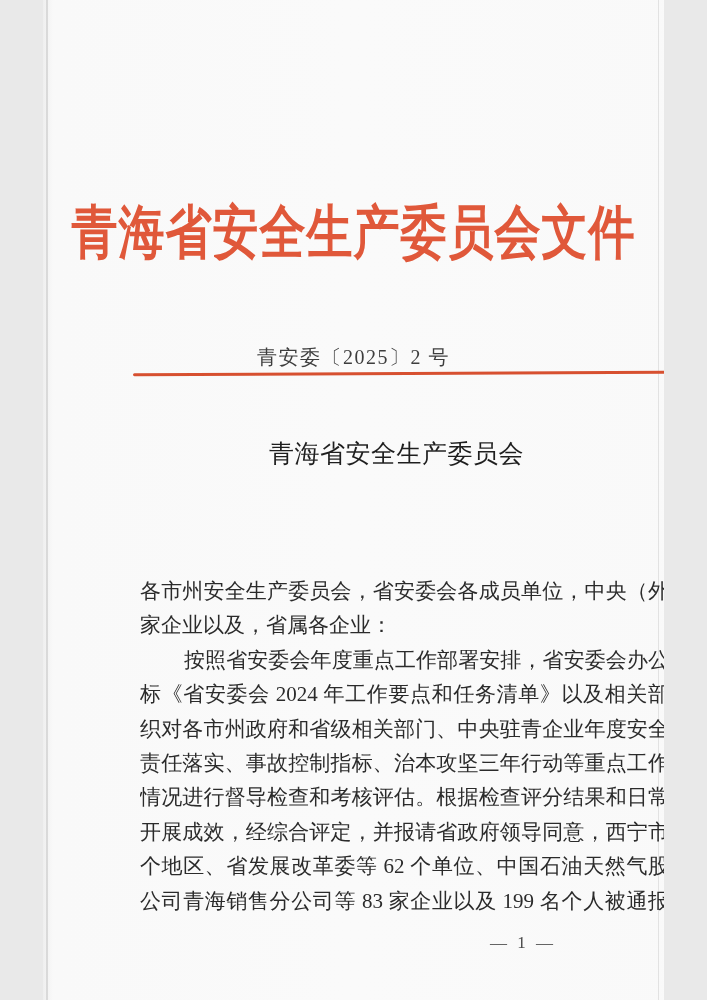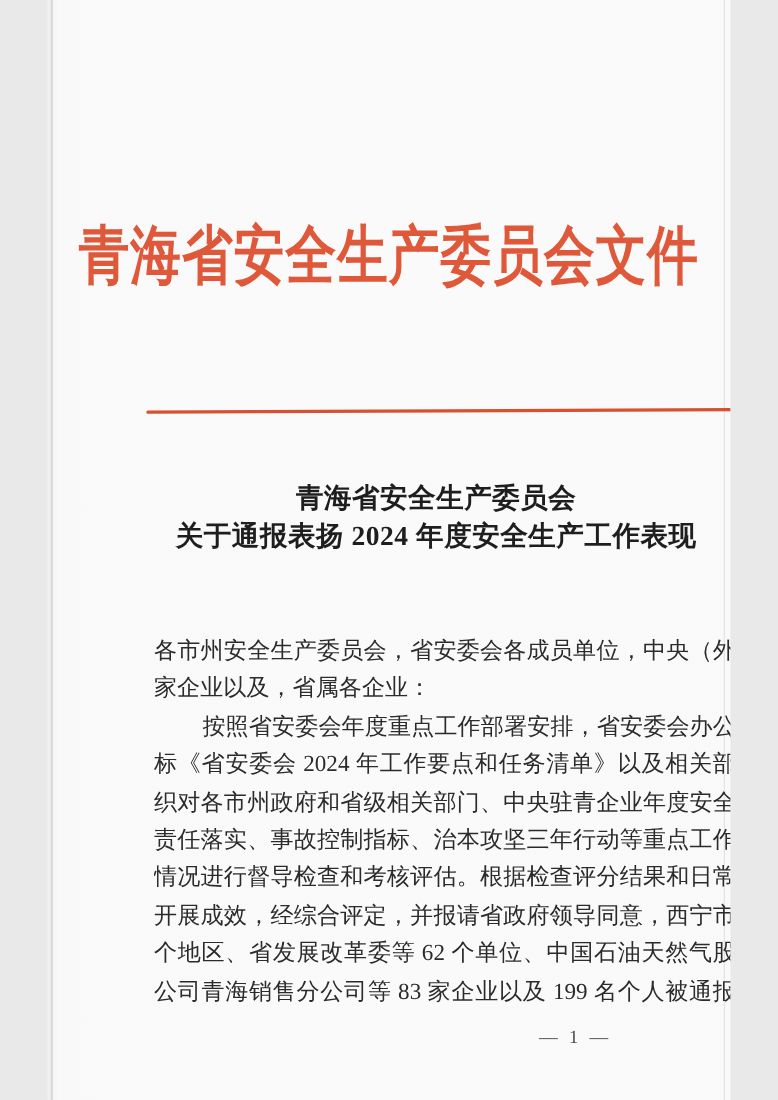--- a/index.html
+++ b/index.html
@@ -63,21 +63,21 @@
     border-radius: 2px;
     transform: rotate(-0.25deg);
   }
 
   .title-block {
     position: absolute;
     top: 437px; left: 82px; width: 543px;
     text-align: center;
     font-size: 25px;
     line-height: 34px;
-    font-weight: 700;
+    font-weight: 400;
     color: #1e1e1e;
     letter-spacing: .5px;
   }
 
   .body-block {
     position: absolute;
     top: 574px; left: 97px; width: 529px;
     font-size: 21px;
     line-height: 34.4px;
     color: #2b2b2b;
@@ -107,26 +107,26 @@
 </head>
 <body>
 
 <div class="page">
 
   <div class="edge-left"></div>
   <div class="edge-right"></div>
 
   <div class="header-title">青海省安全生产委员会文件</div>
 
+  <div class="doc-number">青安委〔2025〕2 号</div>
 
   <div class="red-rule"></div>
 
   <div class="title-block">
     <div class="title-line">青海省安全生产委员会</div>
-    <div class="title-line">关于通报表扬 2024 年度安全生产工作表现</div>
   </div>
 
   <div class="body-block">
     <div class="body-line">各市州安全生产委员会，省安委会各成员单位，中央（外省）</div>
     <div class="body-line short">家企业以及，省属各企业：</div>
     <div class="body-line indent">按照省安委会年度重点工作部署安排，省安委会办公室对</div>
     <div class="body-line">标《省安委会 2024 年工作要点和任务清单》以及相关部署，组</div>
     <div class="body-line">织对各市州政府和省级相关部门、中央驻青企业年度安全生产</div>
     <div class="body-line">责任落实、事故控制指标、治本攻坚三年行动等重点工作完成</div>
     <div class="body-line">情况进行督导检查和考核评估。根据检查评分结果和日常工作</div>

